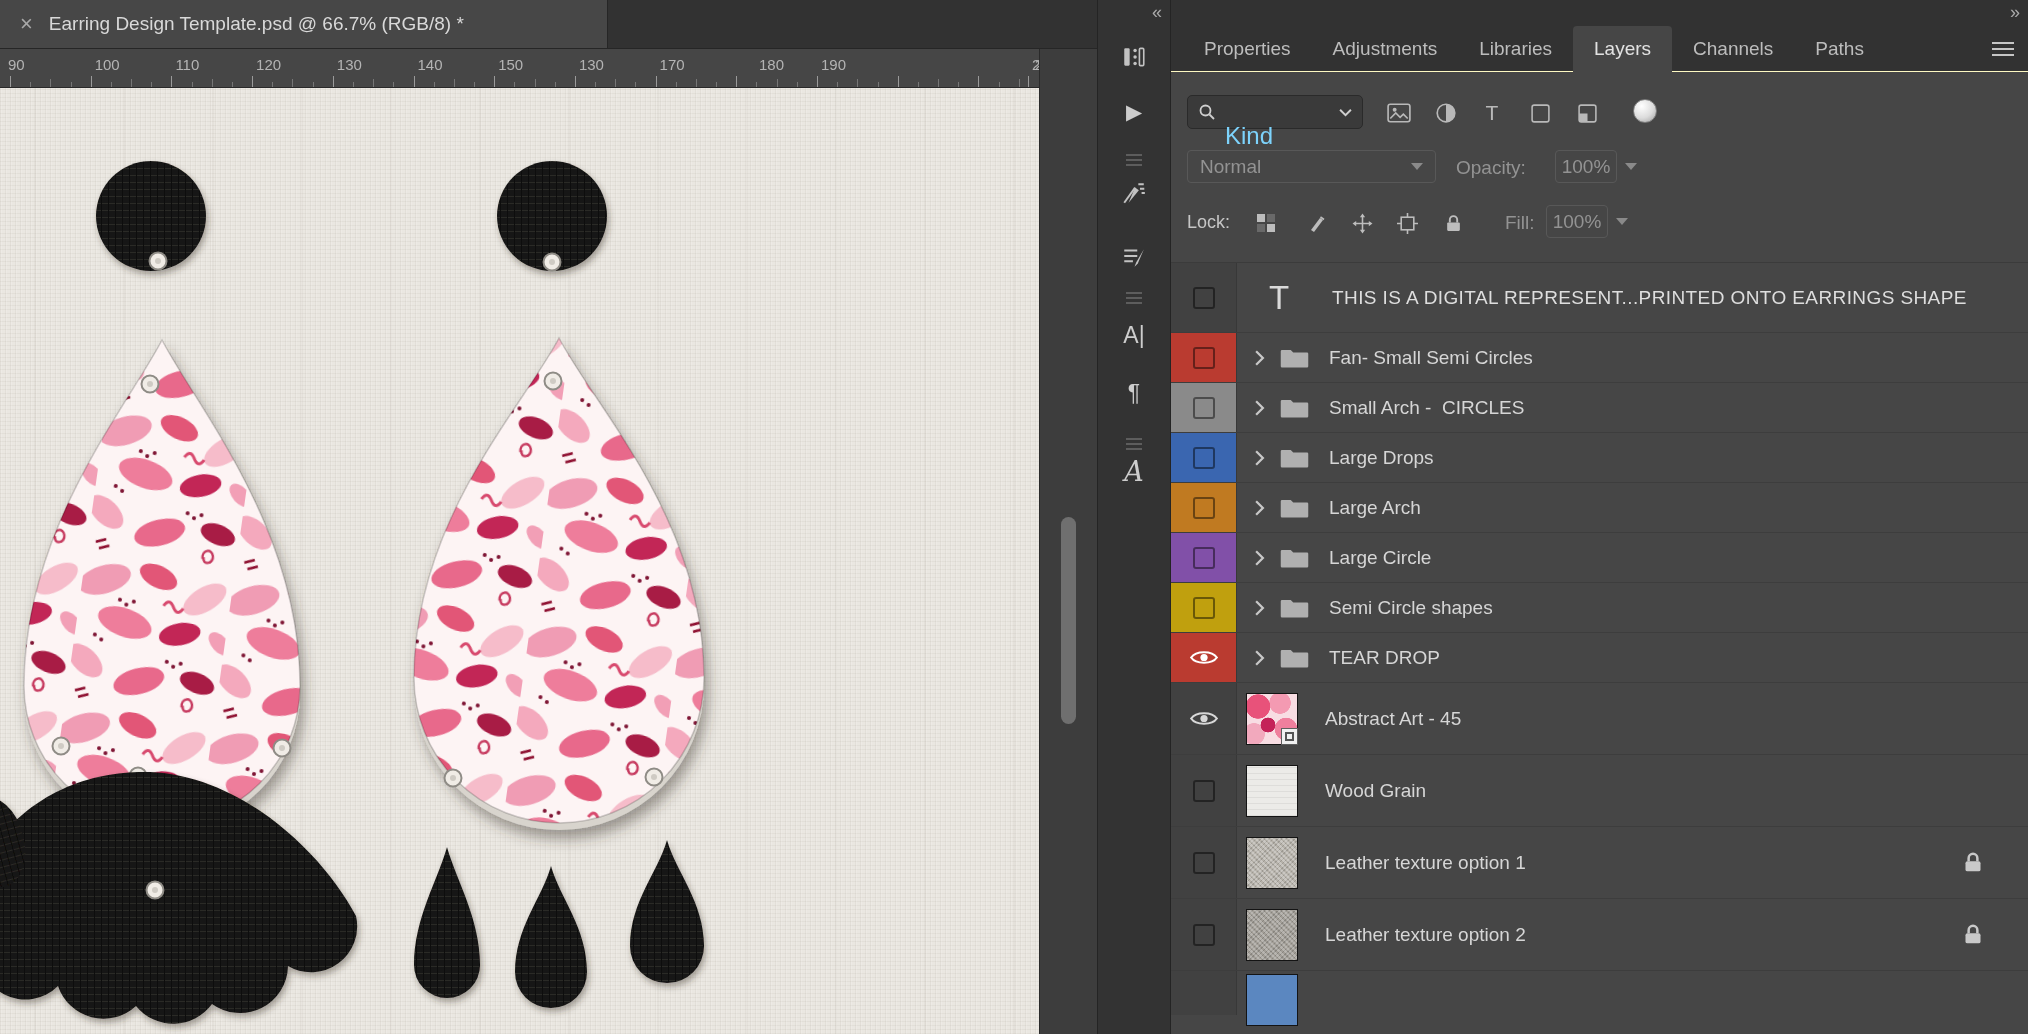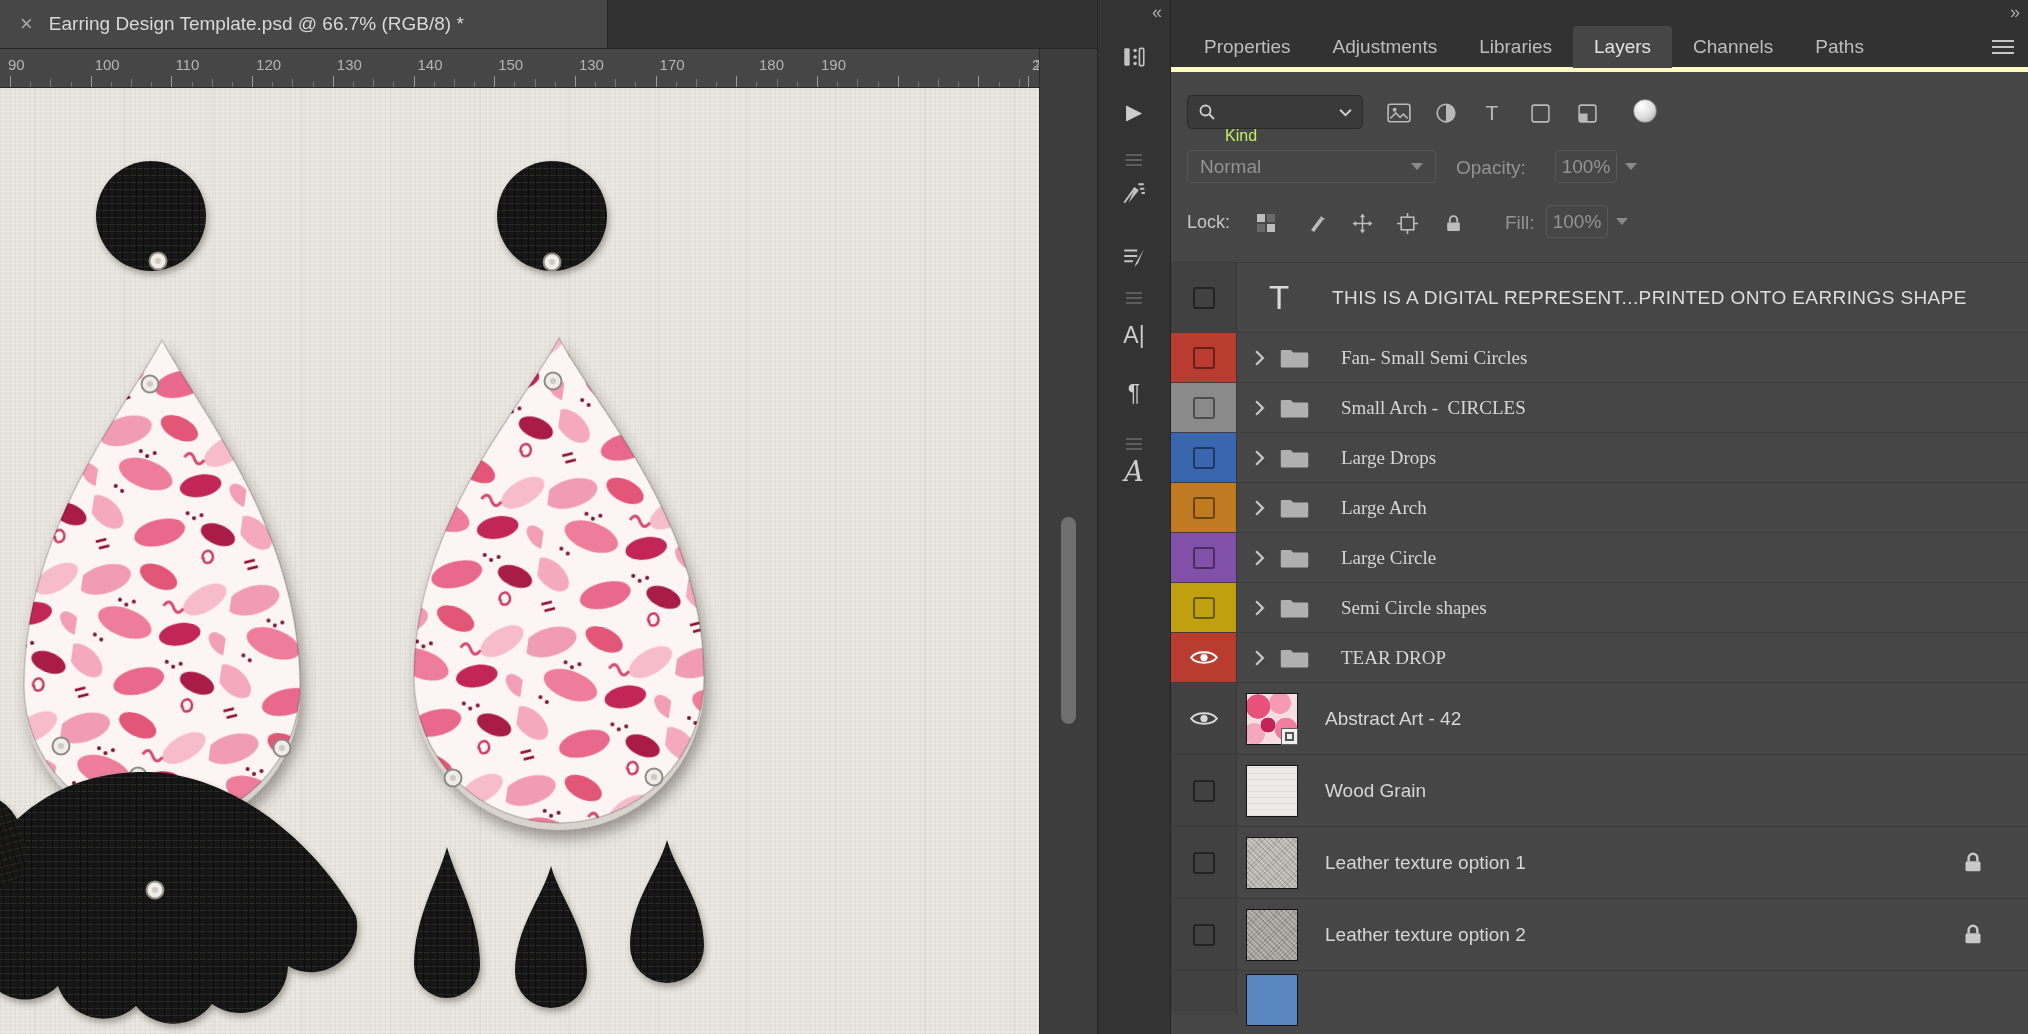--- a/index.html
+++ b/index.html
@@ -48,33 +48,33 @@
   .dock-glyph.serif-italic{font-family:"DejaVu Serif",serif;font-style:italic;font-size:27px;}
   .dock-play{font-size:21px;}
 
   
   .right-panel{position:absolute;left:1170px;top:0;width:858px;height:1034px;
                background:#464646;border-left:1px solid #242424;}
   .collapse-right{position:absolute;top:2px;right:8px;font-size:18px;color:#a9a9a9;z-index:5;}
 
   .right-top{height:72px;background:#323232;position:relative;display:flex;align-items:flex-end;}
   .panel-tabs{display:flex;align-items:stretch;height:46px;width:100%;
-              padding-left:12px;border-bottom:5px solid #fef9c3;position:relative;}
+              padding-left:12px;border-bottom:1px solid #fef9c3;position:relative;}
   .ptab{display:flex;align-items:center;padding:0 21px;font-size:19px;color:#bdbdbd;white-space:nowrap;}
   .ptab.active{background:#464646;color:#e2e2e2;border-radius:4px 4px 0 0;margin-bottom:-1px;}
   .panel-menu{position:absolute;right:14px;top:50%;transform:translateY(-50%);
               width:22px;height:14px;display:flex;flex-direction:column;justify-content:space-between;}
   .panel-menu i{display:block;height:2px;background:#c6c6c6;}
 
   .panel-body{position:relative;height:962px;}
 
   .filter-row{position:absolute;top:18px;left:16px;right:16px;height:44px;}
   .kind-select{position:absolute;left:0;top:5px;width:176px;height:34px;background:#3a3a3a;
      border:1px solid #2a2a2a;border-radius:5px;display:flex;align-items:center;gap:9px;padding:0 10px;}
-  .kind-select .kind-label{font-size:16px;color:#bef264;flex:1;margin-top:48px;}
+  .kind-select .kind-label{font-size:24px;color:#7dd3fc;flex:1;margin-top:48px;}
   .ficon{position:absolute;top:10px;width:26px;height:26px;display:flex;align-items:center;justify-content:center;}
   .ficon .tglyph{font-size:21px;color:#b9b9b9;}
   .sphere{position:absolute;top:9px;width:24px;height:24px;border-radius:50%;
      background:radial-gradient(circle at 35% 28%, #ffffff, #dcdcdc 55%, #9e9e9e);
      border:1px solid #7d7d7d;}
 
   .blend-row{position:absolute;top:73px;left:16px;right:16px;height:44px;}
   .blend-select{position:absolute;left:0;top:5px;width:249px;height:33px;border:1px solid #585858;
      border-radius:4px;display:flex;align-items:center;padding:0 12px;color:#939393;font-size:19px;}
   .dd-arrow{width:0;height:0;border-left:6px solid transparent;border-right:6px solid transparent;
@@ -119,21 +119,21 @@
   .thumb--leather2{background-color:#a29e97;background-image:
      repeating-linear-gradient(45deg, rgba(255,255,255,0.24) 0 2px, transparent 2px 4px),
      repeating-linear-gradient(-45deg, rgba(0,0,0,0.16) 0 1px, transparent 1px 3px);}
   .thumb--blue{background-color:#5b87c0;}
   .row-partial .thumb{margin-top:14px;}
   .so-badge{position:absolute;right:-1px;bottom:-1px;width:17px;height:17px;background:#f1f1f1;
             border:1px solid #5e5e5e;}
   .so-badge::after{content:"";position:absolute;inset:3px;border:2px solid #555;}
   .layer-name{margin-left:27px;font-size:19px;color:#d6d6d6;white-space:pre;overflow:hidden;flex:1;}
   .layer-name--caps{letter-spacing:0.4px;color:#dedede;}
-  .row-group .layer-name{margin-left:16px;font-family:Liberation Serif, serif;}
+  .row-group .layer-name{margin-left:4px;}
   .row-lock{width:20px;height:23px;margin-left:auto;margin-right:45px;flex:none;}
 </style>
 </head>
 <body>
 
 <div class="app">
 
   <div class="left">
     <div class="doc-tabbar">
       <div class="doc-tab">
@@ -586,21 +586,21 @@
             <div class="well">
               <svg class="eye" viewBox="0 0 24 16">
                 <path d="M1 8 C5 2 19 2 23 8 C19 14 5 14 1 8 Z" fill="none" stroke="currentColor" stroke-width="1.8"></path>
                 <circle cx="12" cy="8" r="3.1" fill="currentColor"></circle>
               </svg>
             </div>
             <div class="row-content">
               <span class="thumb thumb--abstract">
                 <span class="so-badge"></span>
               </span>
-              <span class="layer-name">Abstract Art - 42</span>
+              <span class="layer-name">Abstract Art - 45</span>
             </div>
           </div>
           <div class="layer-row row-layer">
             <div class="well">
               <span class="vis-box"></span>
             </div>
             <div class="row-content">
               <span class="thumb thumb--wood"></span>
               <span class="layer-name">Wood Grain</span>
             </div>

